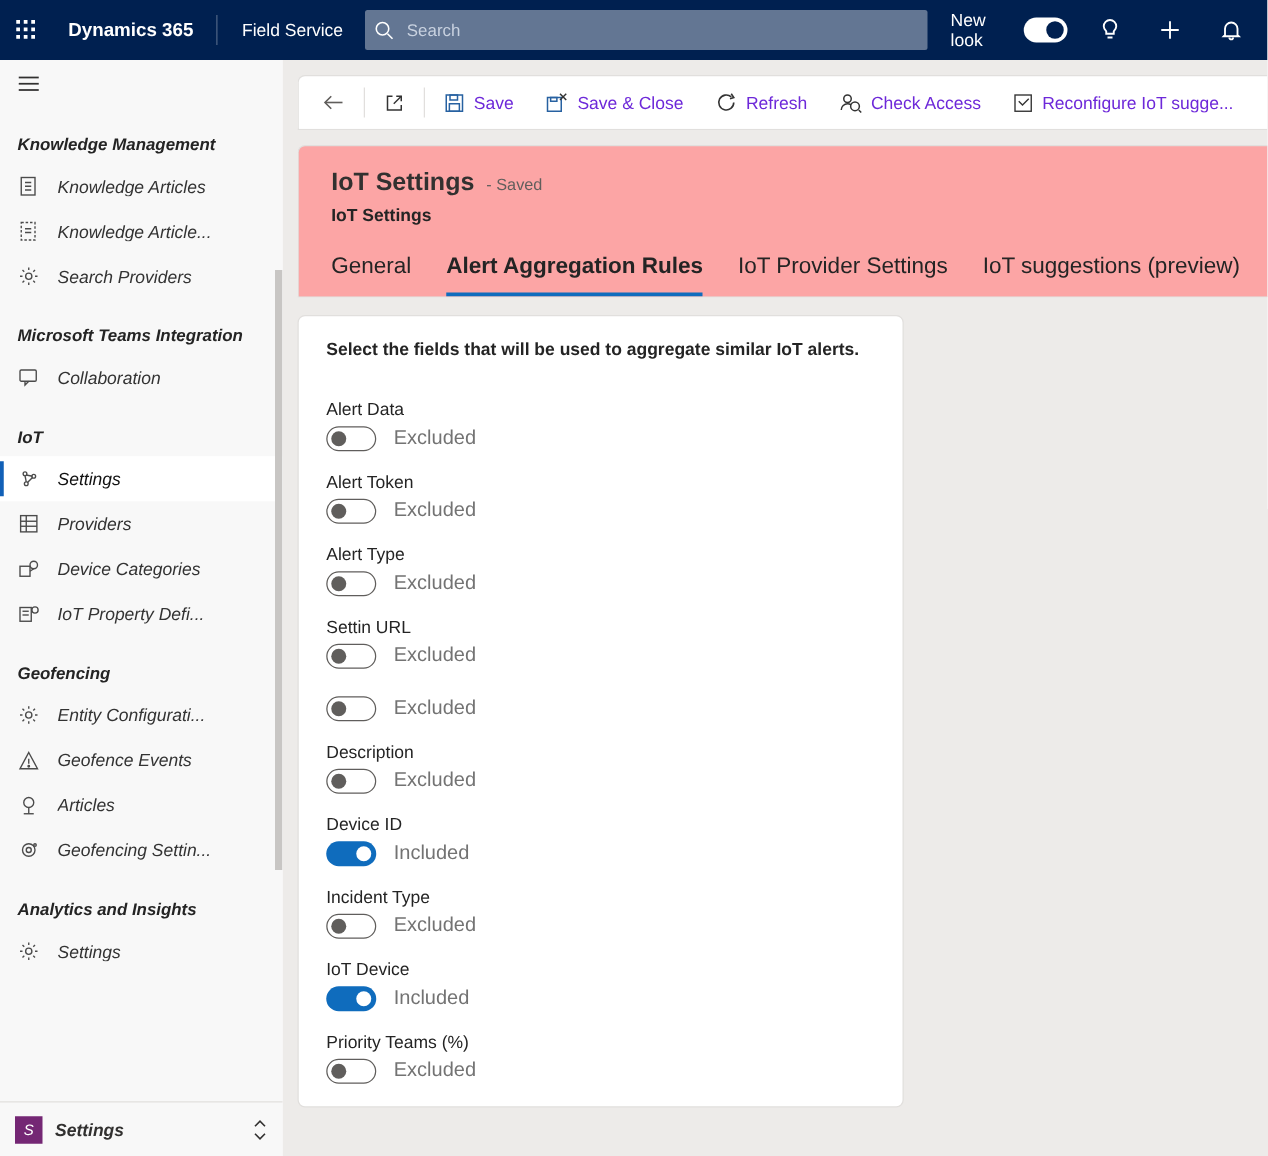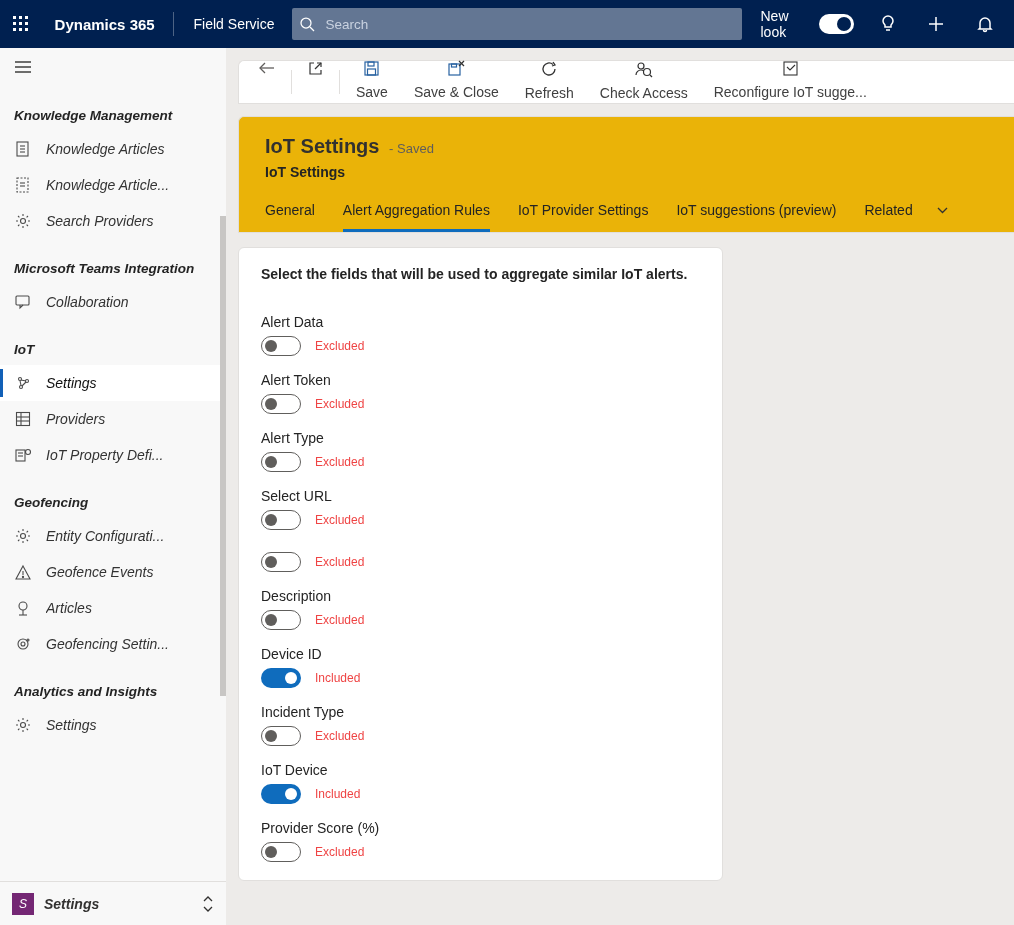--- a/index.html
+++ b/index.html
@@ -102,55 +102,55 @@
   }
   .sb-updown { margin-left:auto; }
 
   
   .main { flex:1; background:var(--main-bg); padding:12px 0 0 12px; display:flex; flex-direction:column; min-width:0;}
   .cmdbar {
     height:44px; background:#fff; border:1px solid var(--border);
     border-right:0; border-top-left-radius:6px;
     display:flex; align-items:center; padding:0 8px; gap:2px;
   }
-  .cmd-item { display:flex; align-items:center; gap:8px; padding:0 12px; height:100%; font-size:14px; color:#404040; white-space:nowrap;flex-direction:column;}
+  .cmd-item { display:flex; align-items:center; gap:8px; padding:0 12px; height:100%; font-size:14px; color:#6d28d9; white-space:nowrap;}
   .cmd-item.iconly { padding:0 12px; }
   .cmd-div { width:1px; height:24px; background:var(--border); margin:0 2px; }
   .cmd-label.trunc { max-width:160px; overflow:hidden; text-overflow:ellipsis;}
 
   .record-header {
-    margin-top:12px; background:#eab308; border:1px solid var(--border); border-right:0;
+    margin-top:12px; background:#fca5a5; border:1px solid var(--border); border-right:0;
     border-top-left-radius:6px; padding:18px 26px 0 26px;
   }
   .rh-title { font-size:20px; font-weight:600; display:inline;}
   .rh-status { color:#605e5c; font-size:13px; margin-left:6px; }
   .rh-subtitle { font-size:14px; font-weight:600; margin-top:6px; color:#242424; }
   .tabs { display:flex; gap:28px; margin-top:22px; align-items:center; }
-  .tab { font-size:14px; color:#242424; padding-bottom:14px; position:relative; white-space:nowrap; }
-  .tab.active { font-weight:400; }
+  .tab { font-size:18px; color:#242424; padding-bottom:14px; position:relative; white-space:nowrap; }
+  .tab.active { font-weight:700; }
   .tab.active::after { content:""; position:absolute; left:0; right:0; bottom:0; height:3px; background:var(--tab-active); }
   .tab.related { display:flex; align-items:center; gap:24px; }
 
   .panel {
     margin-top:14px; background:#fff; border:1px solid var(--border);
     border-radius:6px; padding:18px 22px; width:485px;
   }
   .panel-instr { font-size:14px; font-weight:600; color:#242424; }
   .fields { margin-top:32px; display:flex; flex-direction:column; gap:16px; }
   .field-row { }
   .field-label { font-size:14px; color:#242424; }
   .field-ctrl { display:flex; align-items:center; gap:14px; margin-top:6px;}
   .toggle {
     width:40px; height:20px; border-radius:12px; position:relative;
   }
   .toggle.off { background:#fff; border:1px solid var(--off-toggle-border);}
   .toggle.off .knob2 { position:absolute; width:12px; height:12px; border-radius:50%; background:var(--off-toggle-border); top:3px; left:3px;}
   .toggle.on { background:var(--on-toggle);}
   .toggle.on .knob2 { position:absolute; width:12px; height:12px; border-radius:50%; background:#fff; top:4px; right:4px;}
-  .toggle-text { font-size:12px; color:#ef4444; }
+  .toggle-text { font-size:16px; color:#737373; }
 
   svg { overflow: visible; }
   </style>
 </head>
 <body>
 
 <div class="topbar">
   <div class="hdr-btn">
     <svg width="16" height="16">
       <g fill="#fff">
@@ -281,20 +281,30 @@
                 <line x1="1.5" y1="6" x2="14.5" y2="6"></line>
                 <line x1="1.5" y1="10" x2="14.5" y2="10"></line>
                 <line x1="6" y1="1.5" x2="6" y2="14.5"></line>
               </svg>
             </span>
             <span class="sb-label">Providers</span>
           </div>
           <div class="sb-item">
             <span class="sb-icon">
               <svg width="17" height="16" stroke="#4b4b4b" fill="none" stroke-width="1.1">
+                <rect x="1" y="6" width="8" height="8"></rect>
+                <circle cx="12" cy="5" r="3"></circle>
+                <path d="M9 10l3-2"></path>
+              </svg>
+            </span>
+            <span class="sb-label">Device Categories</span>
+          </div>
+          <div class="sb-item">
+            <span class="sb-icon">
+              <svg width="17" height="16" stroke="#4b4b4b" fill="none" stroke-width="1.1">
                 <rect x="1" y="3" width="9" height="11"></rect>
                 <line x1="3" y1="6" x2="8" y2="6"></line>
                 <line x1="3" y1="9" x2="8" y2="9"></line>
                 <circle cx="13" cy="5" r="2.5"></circle>
               </svg>
             </span>
             <span class="sb-label">IoT Property Defi...</span>
           </div>
           <div class="sb-group-header">Geofencing</div>
           <div class="sb-item">
@@ -467,21 +477,21 @@
           <div class="field-row">
             <div class="field-label">Alert Type</div>
             <div class="field-ctrl">
               <div class="toggle off">
                 <div class="knob2"></div>
               </div>
               <span class="toggle-text">Excluded</span>
             </div>
           </div>
           <div class="field-row">
-            <div class="field-label">Select URL</div>
+            <div class="field-label">Settin URL</div>
             <div class="field-ctrl">
               <div class="toggle off">
                 <div class="knob2"></div>
               </div>
               <span class="toggle-text">Excluded</span>
             </div>
           </div>
           <div class="field-row">
             <div class="field-ctrl">
               <div class="toggle off">
@@ -520,21 +530,21 @@
           <div class="field-row">
             <div class="field-label">IoT Device</div>
             <div class="field-ctrl">
               <div class="toggle on">
                 <div class="knob2"></div>
               </div>
               <span class="toggle-text">Included</span>
             </div>
           </div>
           <div class="field-row">
-            <div class="field-label">Provider Score (%)</div>
+            <div class="field-label">Priority Teams (%)</div>
             <div class="field-ctrl">
               <div class="toggle off">
                 <div class="knob2"></div>
               </div>
               <span class="toggle-text">Excluded</span>
             </div>
           </div>
         </div>
     </div>
 

